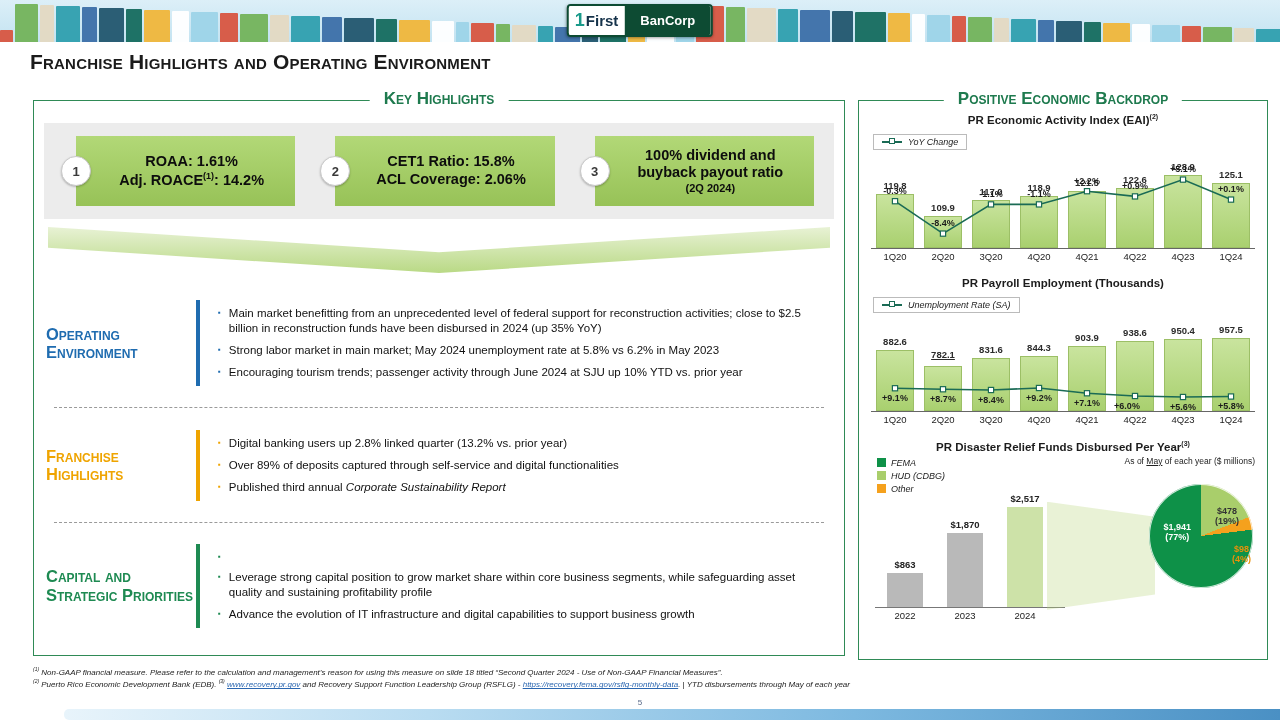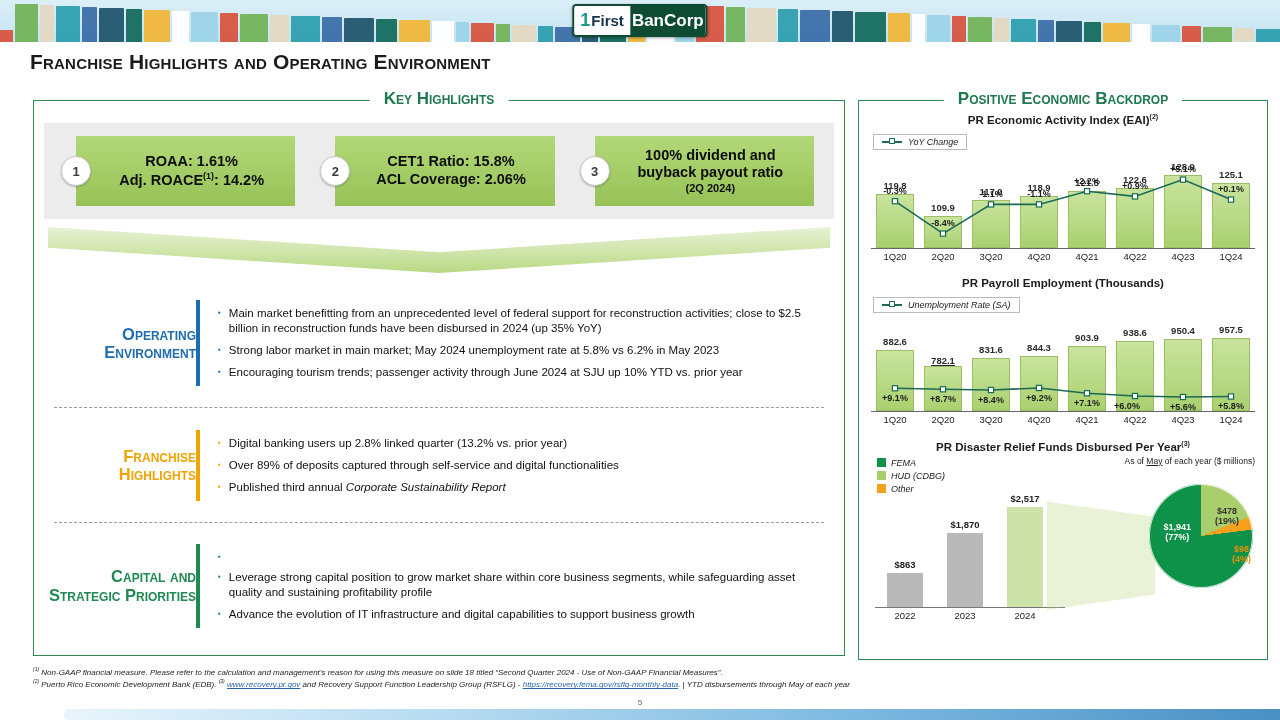--- a/index.html
+++ b/index.html
@@ -9,40 +9,40 @@
   .ul{text-decoration:underline}
   .link{color:#2a66b0;text-decoration:underline;cursor:pointer}
 
   
   .banner{position:absolute;left:0;top:0;width:1280px;height:42px;background:linear-gradient(#dceff8,#c3e3f1);overflow:hidden}
   .bldg{position:absolute;bottom:0;border-radius:1px 1px 0 0;opacity:.95}
   .logo{position:absolute;left:50%;top:4px;transform:translateX(-50%);display:flex;border:2px solid #0d4b33;border-radius:4px;overflow:hidden;background:#fff;z-index:6;box-shadow:0 1px 3px rgba(0,0,0,.35)}
   .logo-left{display:flex;align-items:center;padding:4px 6px;background:#fff;font-weight:bold}
   .logo-one{color:#1a9a8a;font-size:18px;margin-right:1px}
   .logo-first{color:#15324a;font-size:15px}
-  .logo-right{background:#0d4b33;color:#fff;font-weight:bold;font-size:17px;display:flex;align-items:center;padding:4px 2px}
+  .logo-right{background:#0d4b33;color:#fff;font-weight:bold;font-size:13px;display:flex;align-items:center;padding:4px 16px}
 
   .page-title{position:absolute;left:30px;top:50px;font-variant:small-caps;font-weight:bold;font-size:21px;color:#1b1b1b;letter-spacing:.2px}
 
   
   .panel{position:absolute;border:1.5px solid #2f8a56;background:#fff}
   .panel-legend{position:absolute;top:-12px;left:50%;transform:translateX(-50%);background:#fff;padding:0 14px;font-variant:small-caps;font-weight:bold;font-size:17px;color:#1e7a4e;white-space:nowrap}
   #left-panel{left:33px;top:100px;width:812px;height:556px}
   #right-panel{left:858px;top:100px;width:410px;height:560px}
 
   
   .gray-band{position:absolute;left:10px;right:10px;top:22px;height:96px;background:#ececec;display:flex;align-items:center;gap:40px;padding:0 20px 0 32px}
   .hl-box{position:relative;flex:1;height:70px;background:linear-gradient(180deg,#b2d877,#97c257);display:flex;flex-direction:column;align-items:center;justify-content:center;padding-left:12px}
   .hl-num{position:absolute;left:-15px;top:50%;transform:translateY(-50%);width:30px;height:30px;border-radius:50%;background:#fff;border:1px solid #c9c9c9;box-shadow:0 1px 2px rgba(0,0,0,.25);display:flex;align-items:center;justify-content:center;font-weight:bold;font-size:13px;color:#3a3a3a}
   .hl-line{font-weight:bold;font-size:14.5px;color:#0d0d0d;line-height:1.22;text-align:center}
   .hl-line.sm-line{font-size:11px}
   .chevron{position:absolute;left:14px;right:14px;top:126px;height:46px;background:linear-gradient(180deg,#e8f2d5,#b9d985);clip-path:polygon(0 0,50% 55%,100% 0,100% 45%,50% 100%,0 45%)}
   .sections{position:absolute;left:12px;right:12px;top:178px;bottom:6px;display:flex;flex-direction:column;justify-content:space-evenly}
   .section-row{display:flex;align-items:center}
-  .section-label{width:150px;text-align:right;font-variant:small-caps;font-weight:bold;font-size:16.5px;line-height:1.12;flex-shrink:0}
+  .section-label{width:150px;text-align:left;font-variant:small-caps;font-weight:bold;font-size:16.5px;line-height:1.12;flex-shrink:0}
   .section-bar{width:4px;align-self:stretch;margin:3px 0;flex-shrink:0}
   .bullets{flex:1;padding:2px 6px 2px 18px}
   .bullet{display:flex;margin:7px 0;font-size:11.5px;color:#111;line-height:1.3}
   .marker{font-size:8px;margin:2px 8px 0 0;flex-shrink:0}
   .dashed{border-top:1px dashed #9a9a9a;margin:0 8px}
 
   
   #charts{padding:12px 12px 0}
   .chart{margin-bottom:15px}
   .chart-title{text-align:center;font-weight:bold;font-size:11.5px;color:#1c1c1c}
@@ -305,21 +305,21 @@
         <div class="legend-row"><div class="legend-box">
             <span class="legend-line">
               <span class="legend-marker"></span>
             </span>
             <span class="legend-text">Unemployment Rate (SA)</span>
           </div></div>
         <div class="plot">
           <div class="vbar" style="left: 5px; width: 38px; height: 61px;"></div>
           <div class="bar-val" style="left: 0px; width: 48px; bottom: 64px;">882.6</div>
           <div class="vbar" style="left: 53px; width: 38px; height: 45px;"></div>
-          <div class="bar-val" style="left: 48px; width: 48px; bottom: 45px; text-decoration: underline;">782.1</div>
+          <div class="bar-val" style="left: 48px; width: 48px; bottom: 51px; text-decoration: underline;">782.1</div>
           <div class="vbar" style="left: 101px; width: 38px; height: 53px;"></div>
           <div class="bar-val" style="left: 96px; width: 48px; bottom: 56px;">831.6</div>
           <div class="vbar" style="left: 149px; width: 38px; height: 55px;"></div>
           <div class="bar-val" style="left: 144px; width: 48px; bottom: 58px;">844.3</div>
           <div class="vbar" style="left: 197px; width: 38px; height: 65px;"></div>
           <div class="bar-val" style="left: 192px; width: 48px; bottom: 68px;">903.9</div>
           <div class="vbar" style="left: 245px; width: 38px; height: 70px;"></div>
           <div class="bar-val" style="left: 240px; width: 48px; bottom: 73px;">938.6</div>
           <div class="vbar" style="left: 293px; width: 38px; height: 72px;"></div>
           <div class="bar-val" style="left: 288px; width: 48px; bottom: 75px;">950.4</div>

